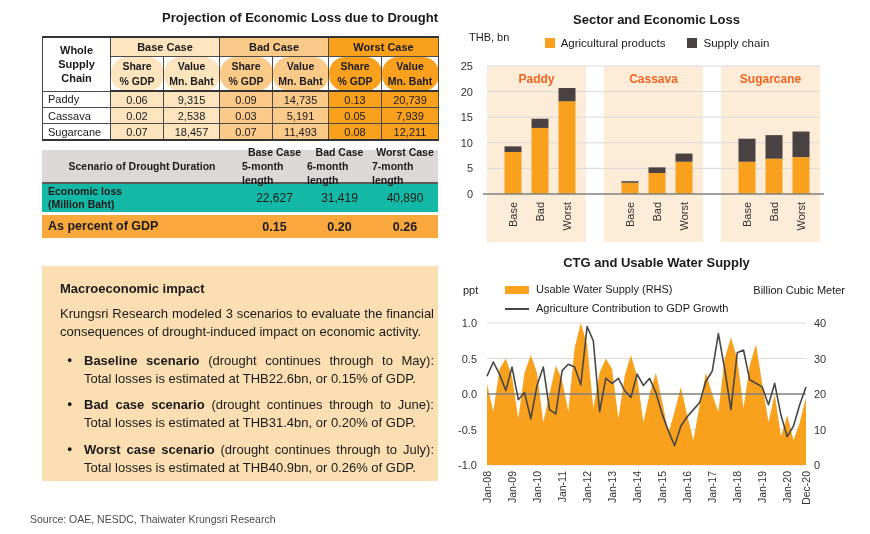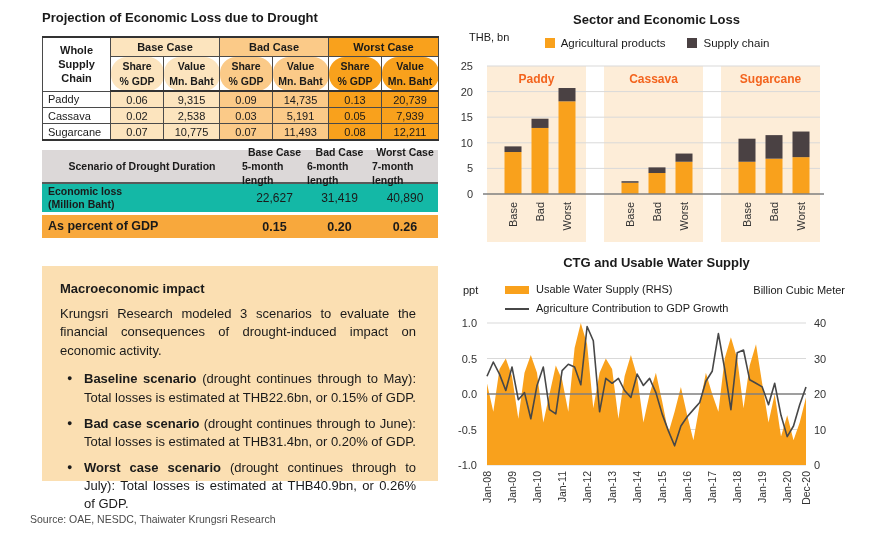--- a/index.html
+++ b/index.html
@@ -1,20 +1,20 @@
 <!DOCTYPE html>
 <html><head>
 <meta charset="utf-8">
 <style>
   html,body{margin:0;padding:0;background:#fff;}
   body{width:870px;height:534px;position:relative;overflow:hidden;
        font-family:"Liberation Sans", sans-serif;color:#1a1a1a;}
   .abs{position:absolute;}
   
-  #t1-title{left:42px;top:10px;width:396px;text-align:left;font-size:13px;font-weight:bold;}
+  #t1-title{left:42px;top:10px;width:396px;text-align:right;font-size:13px;font-weight:bold;}
   #t1{left:42px;top:36px;width:396px;border-collapse:collapse;table-layout:fixed;font-size:11px;}
   #t1 td{border:1px solid #4a4a4a;text-align:center;padding:0;vertical-align:middle;}
   #t1 .case-row td{height:18px;font-weight:bold;}
   #t1 .sub-row td{height:33px;font-weight:bold;font-size:10.5px;line-height:1.35;border-radius:16px;}
   #t1 .data-row td{height:15px;}
   #t1 td.corner{background:#fff;font-size:11px;line-height:1.3;}
   #t1 td.rowname{background:#fff;text-align:left;padding-left:5px;}
   .c-base{background:#FCE4BE;}
   .c-bad{background:#FBCA88;}
   .c-worst{background:#F9A11C;}
@@ -29,21 +29,21 @@
            height:32px;font-weight:bold;line-height:1.35;}
   .t2-row{display:grid;grid-template-columns:200px 65px 65px 66px;align-items:center;}
   #t2-row1{background:#14b8a6;height:28px;}
   #t2-row2{background:#F8A83C;height:23px;margin-top:3px;}
   .t2-label{padding-left:6px;font-weight:bold;line-height:1.25;}
   .t2-val{text-align:center;font-size:12px;}
   #t2-row2 .t2-label{font-size:12.5px;}
   #t2-row2 .t2-val{font-weight:bold;font-size:12.5px;}
   
   #macro-box{left:42px;top:266px;width:396px;height:215px;background:#FBDFB2;
-             box-sizing:border-box;padding:15px 22px 0 18px;font-size:13px;}
+             box-sizing:border-box;padding:15px 4px 0 18px;font-size:13px;}
   #mb-title{font-weight:bold;font-size:13px;margin-bottom:9px;}
   #mb-intro{margin:0 0 10px 0;text-align:justify;line-height:1.42;}
   .mb-bullet{position:relative;padding-left:24px;text-align:justify;line-height:1.4;margin-bottom:8px;}
   .mb-bullet .dot{position:absolute;left:7px;top:2px;font-size:9px;}
   
   #source{left:30px;top:513px;font-size:10.5px;color:#4a4a4a;}
   
   #right-col{left:443px;top:0;width:427px;height:534px;}
   .chart-title{left:0;width:427px;text-align:center;font-size:13px;font-weight:bold;}
   #c1-title{top:12px;}
@@ -130,21 +130,21 @@
     <td class="c-base">0.02</td>
     <td class="c-base">2,538</td>
     <td class="c-bad">0.03</td>
     <td class="c-bad">5,191</td>
     <td class="c-worst">0.05</td>
     <td class="c-worst">7,939</td>
   </tr>
   <tr class="data-row">
     <td class="rowname">Sugarcane</td>
     <td class="c-base">0.07</td>
-    <td class="c-base">10,775</td>
+    <td class="c-base">18,457</td>
     <td class="c-bad">0.07</td>
     <td class="c-bad">11,493</td>
     <td class="c-worst">0.08</td>
     <td class="c-worst">12,211</td>
   </tr>
 </tbody>
   </table>
 
 <div class="abs" id="t2">
   <div class="t2-head">

